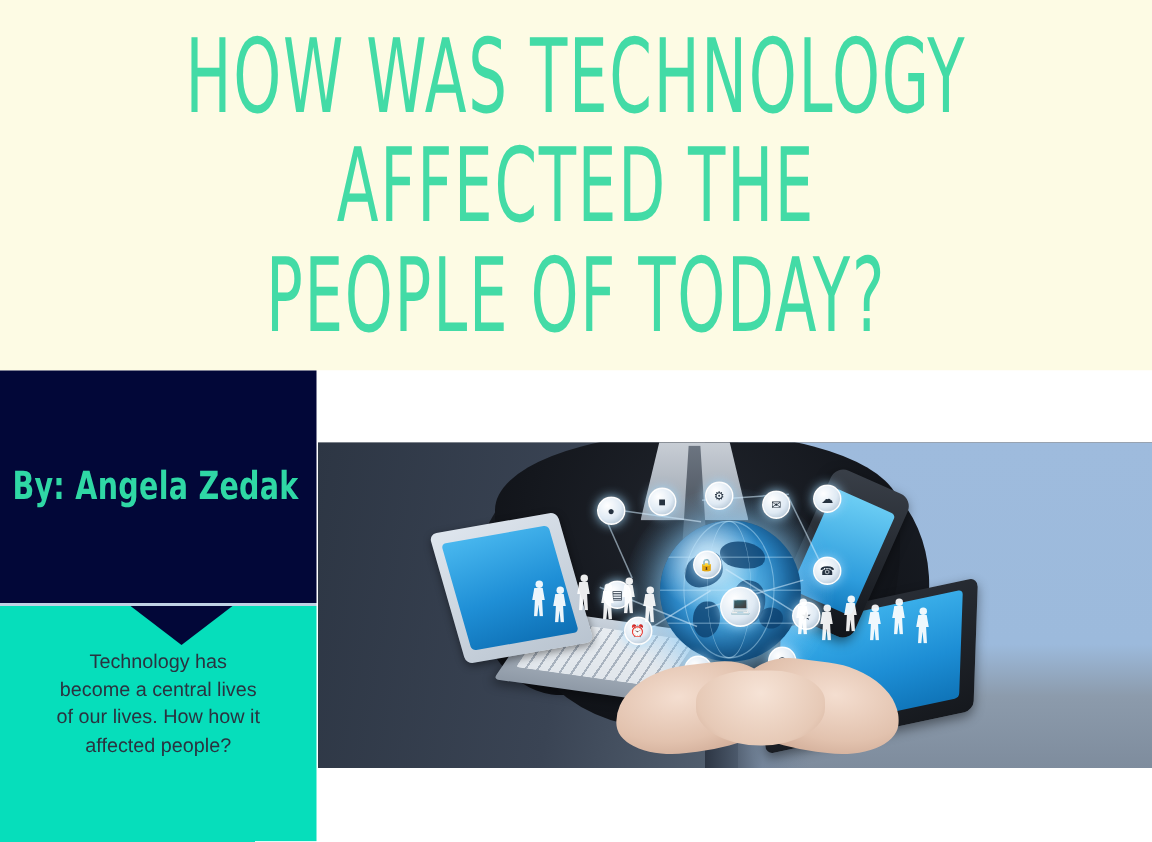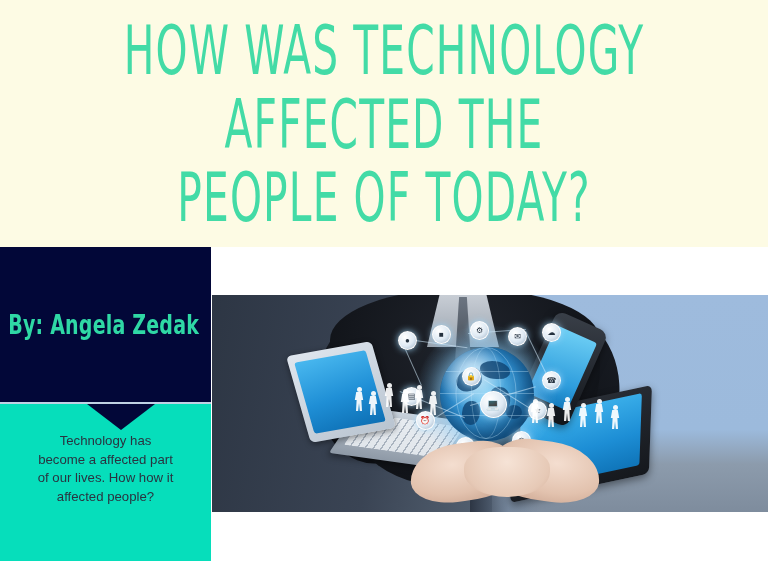--- a/index.html
+++ b/index.html
@@ -466,17 +466,17 @@
   </div>
 
   <div id="author-block">
     <div id="author-text">By: Angela Zedak</div>
   </div>
   <div id="block-divider"></div>
 
   <div id="caption-block"></div>
   <div id="notch"></div>
   <div id="caption-text">Technology has
-become a affected part
+become a central lives
 of our lives. How how it
 affected people?</div>
 
 </div>
 
 </body></html>

